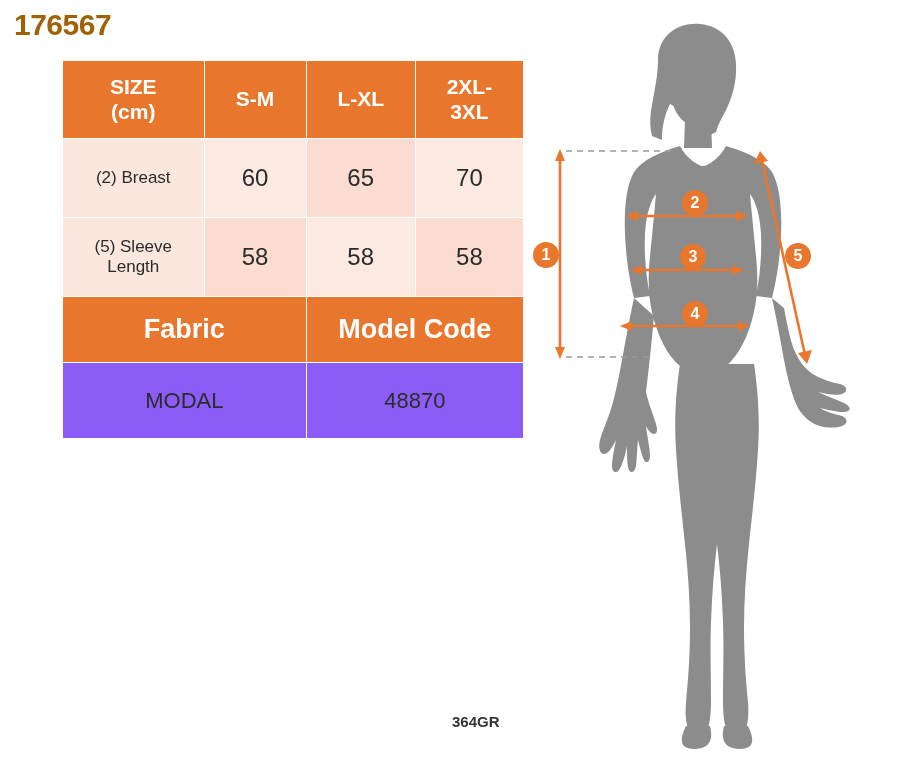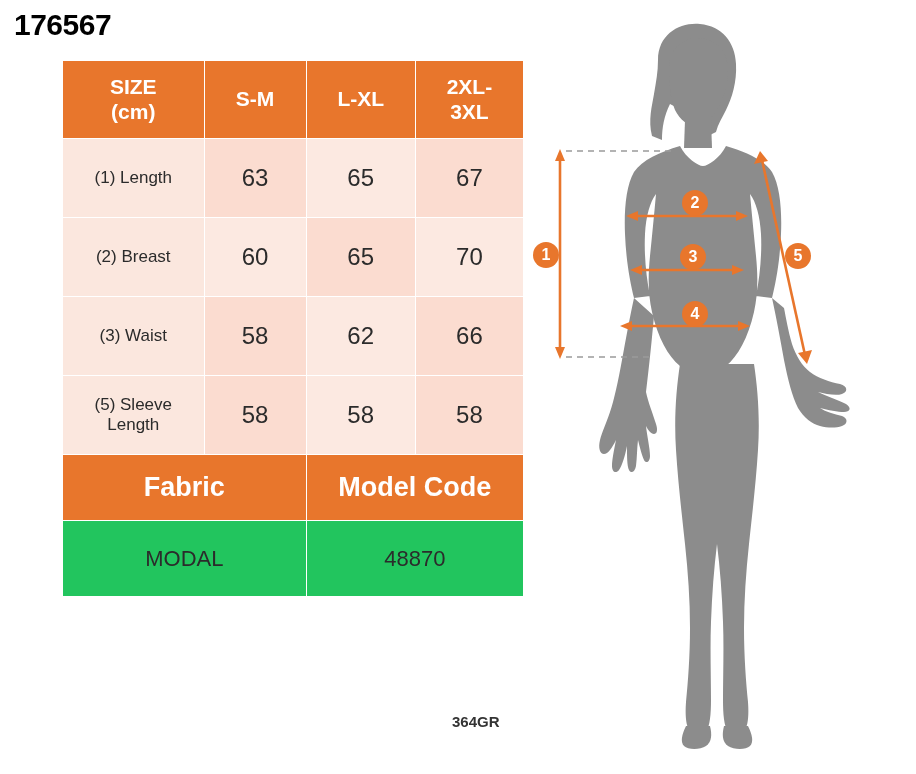--- a/index.html
+++ b/index.html
@@ -20,21 +20,21 @@
   }
 
   
   #product-code {
     position: absolute;
     left: 14px;
     top: 8px;
     font-size: 30px;
     font-weight: bold;
     letter-spacing: -0.5px;
-    color: #000000;
+    color: #a16207;
     font-family: "Liberation Sans", sans-serif;
   }
 
   
   #size-table {
     position: absolute;
     left: 62px;
     top: 60px;
     width: 462px;
     border-collapse: collapse;
@@ -72,21 +72,21 @@
     background: #fce9e1;
   }
   .footer-hdr {
     background: #e8762c;
     color: #ffffff;
     font-size: 27px;
     font-weight: bold;
     height: 66px;
   }
   .footer-val {
-    background: #22c55e;
+    background: #8b5cf6;
     color: #2b2b2b;
     font-size: 22px;
     height: 76px;
   }
 
   
   #weight-code {
     position: absolute;
     left: 452px;
     top: 713px;
@@ -139,40 +139,28 @@
           <span class="sub">(cm)</span>
         </th>
         <th class="hdr-cell" style="width:101px">S-M</th>
         <th class="hdr-cell" style="width:108px">L-XL</th>
         <th class="hdr-cell" style="width:107px">
           <span class="sub">2XL-</span>
           <span class="sub">3XL</span>
         </th>
       </tr>
 
-      <tr>
-        <td class="row-label">(1) Length</td>
-        <td class="val-cell">63</td>
-        <td class="val-cell alt">65</td>
-        <td class="val-cell">67</td>
-      </tr>
 
       <tr>
         <td class="row-label">(2) Breast</td>
         <td class="val-cell alt">60</td>
         <td class="val-cell">65</td>
         <td class="val-cell alt">70</td>
       </tr>
 
-      <tr>
-        <td class="row-label">(3) Waist</td>
-        <td class="val-cell">58</td>
-        <td class="val-cell alt">62</td>
-        <td class="val-cell">66</td>
-      </tr>
 
 
       <tr>
         <td class="row-label">
           <span>(5) Sleeve</span><br>
           <span>Length</span>
         </td>
         <td class="val-cell">58</td>
         <td class="val-cell alt">58</td>
         <td class="val-cell">58</td>

